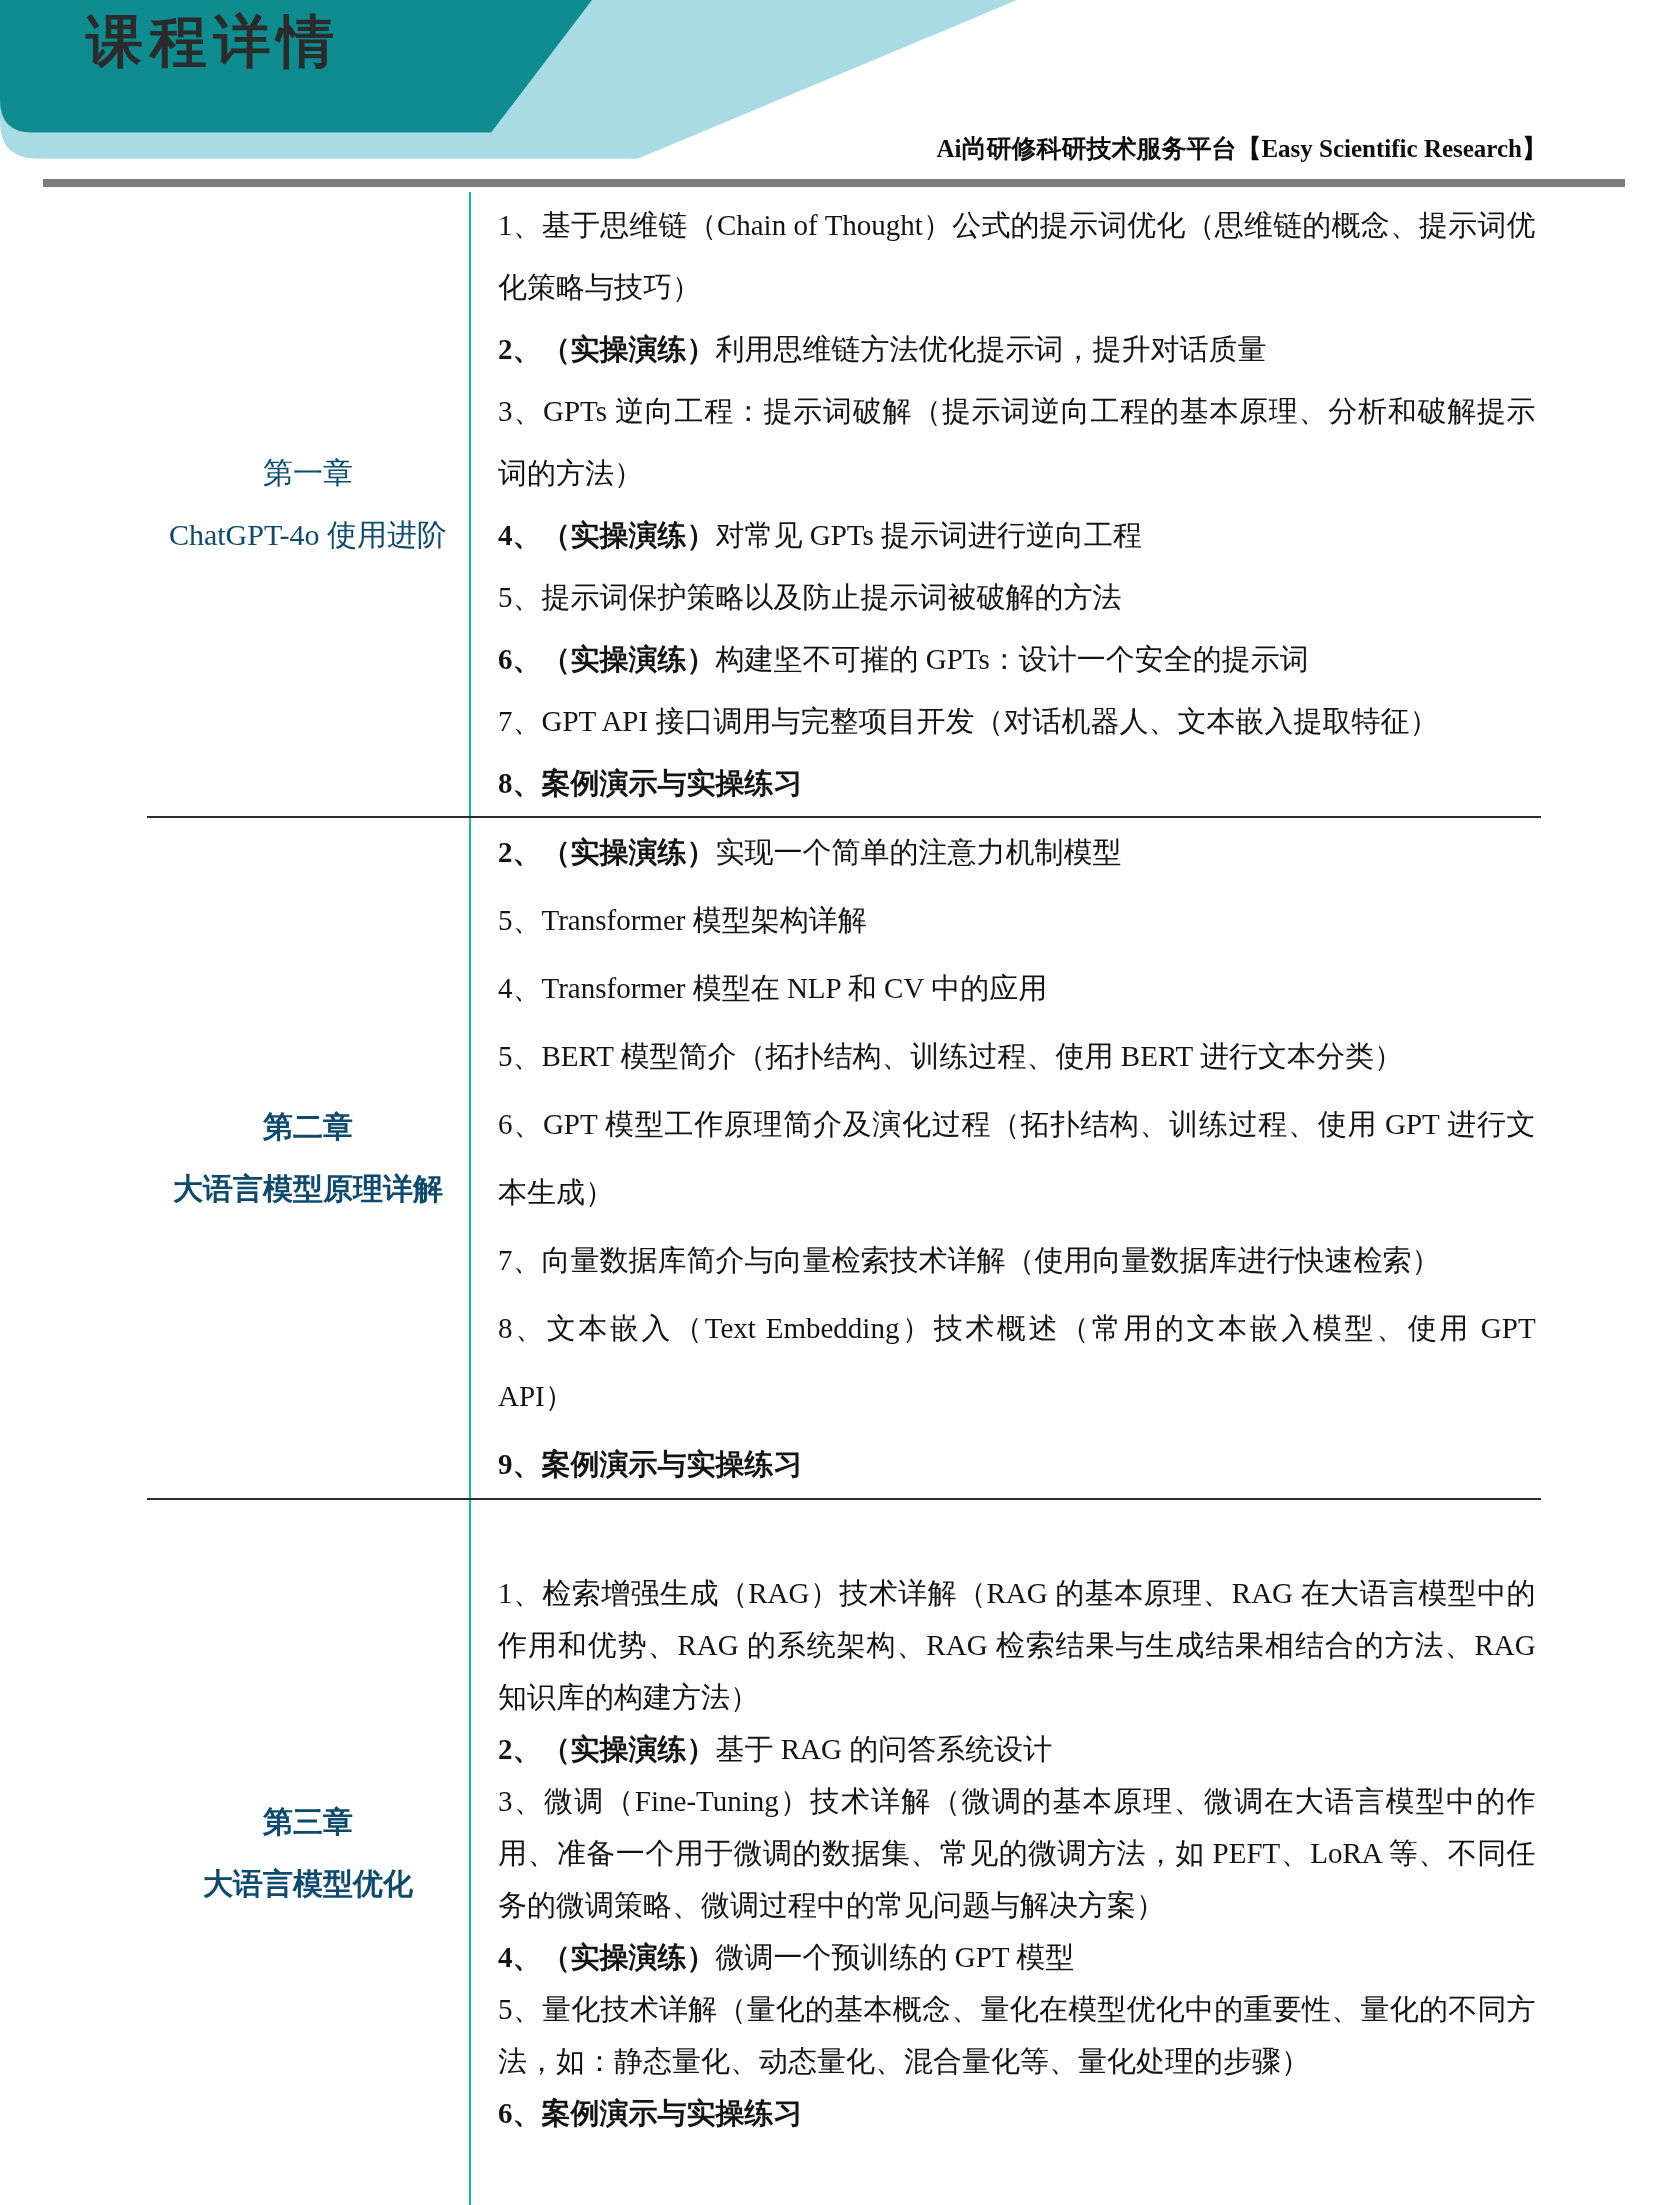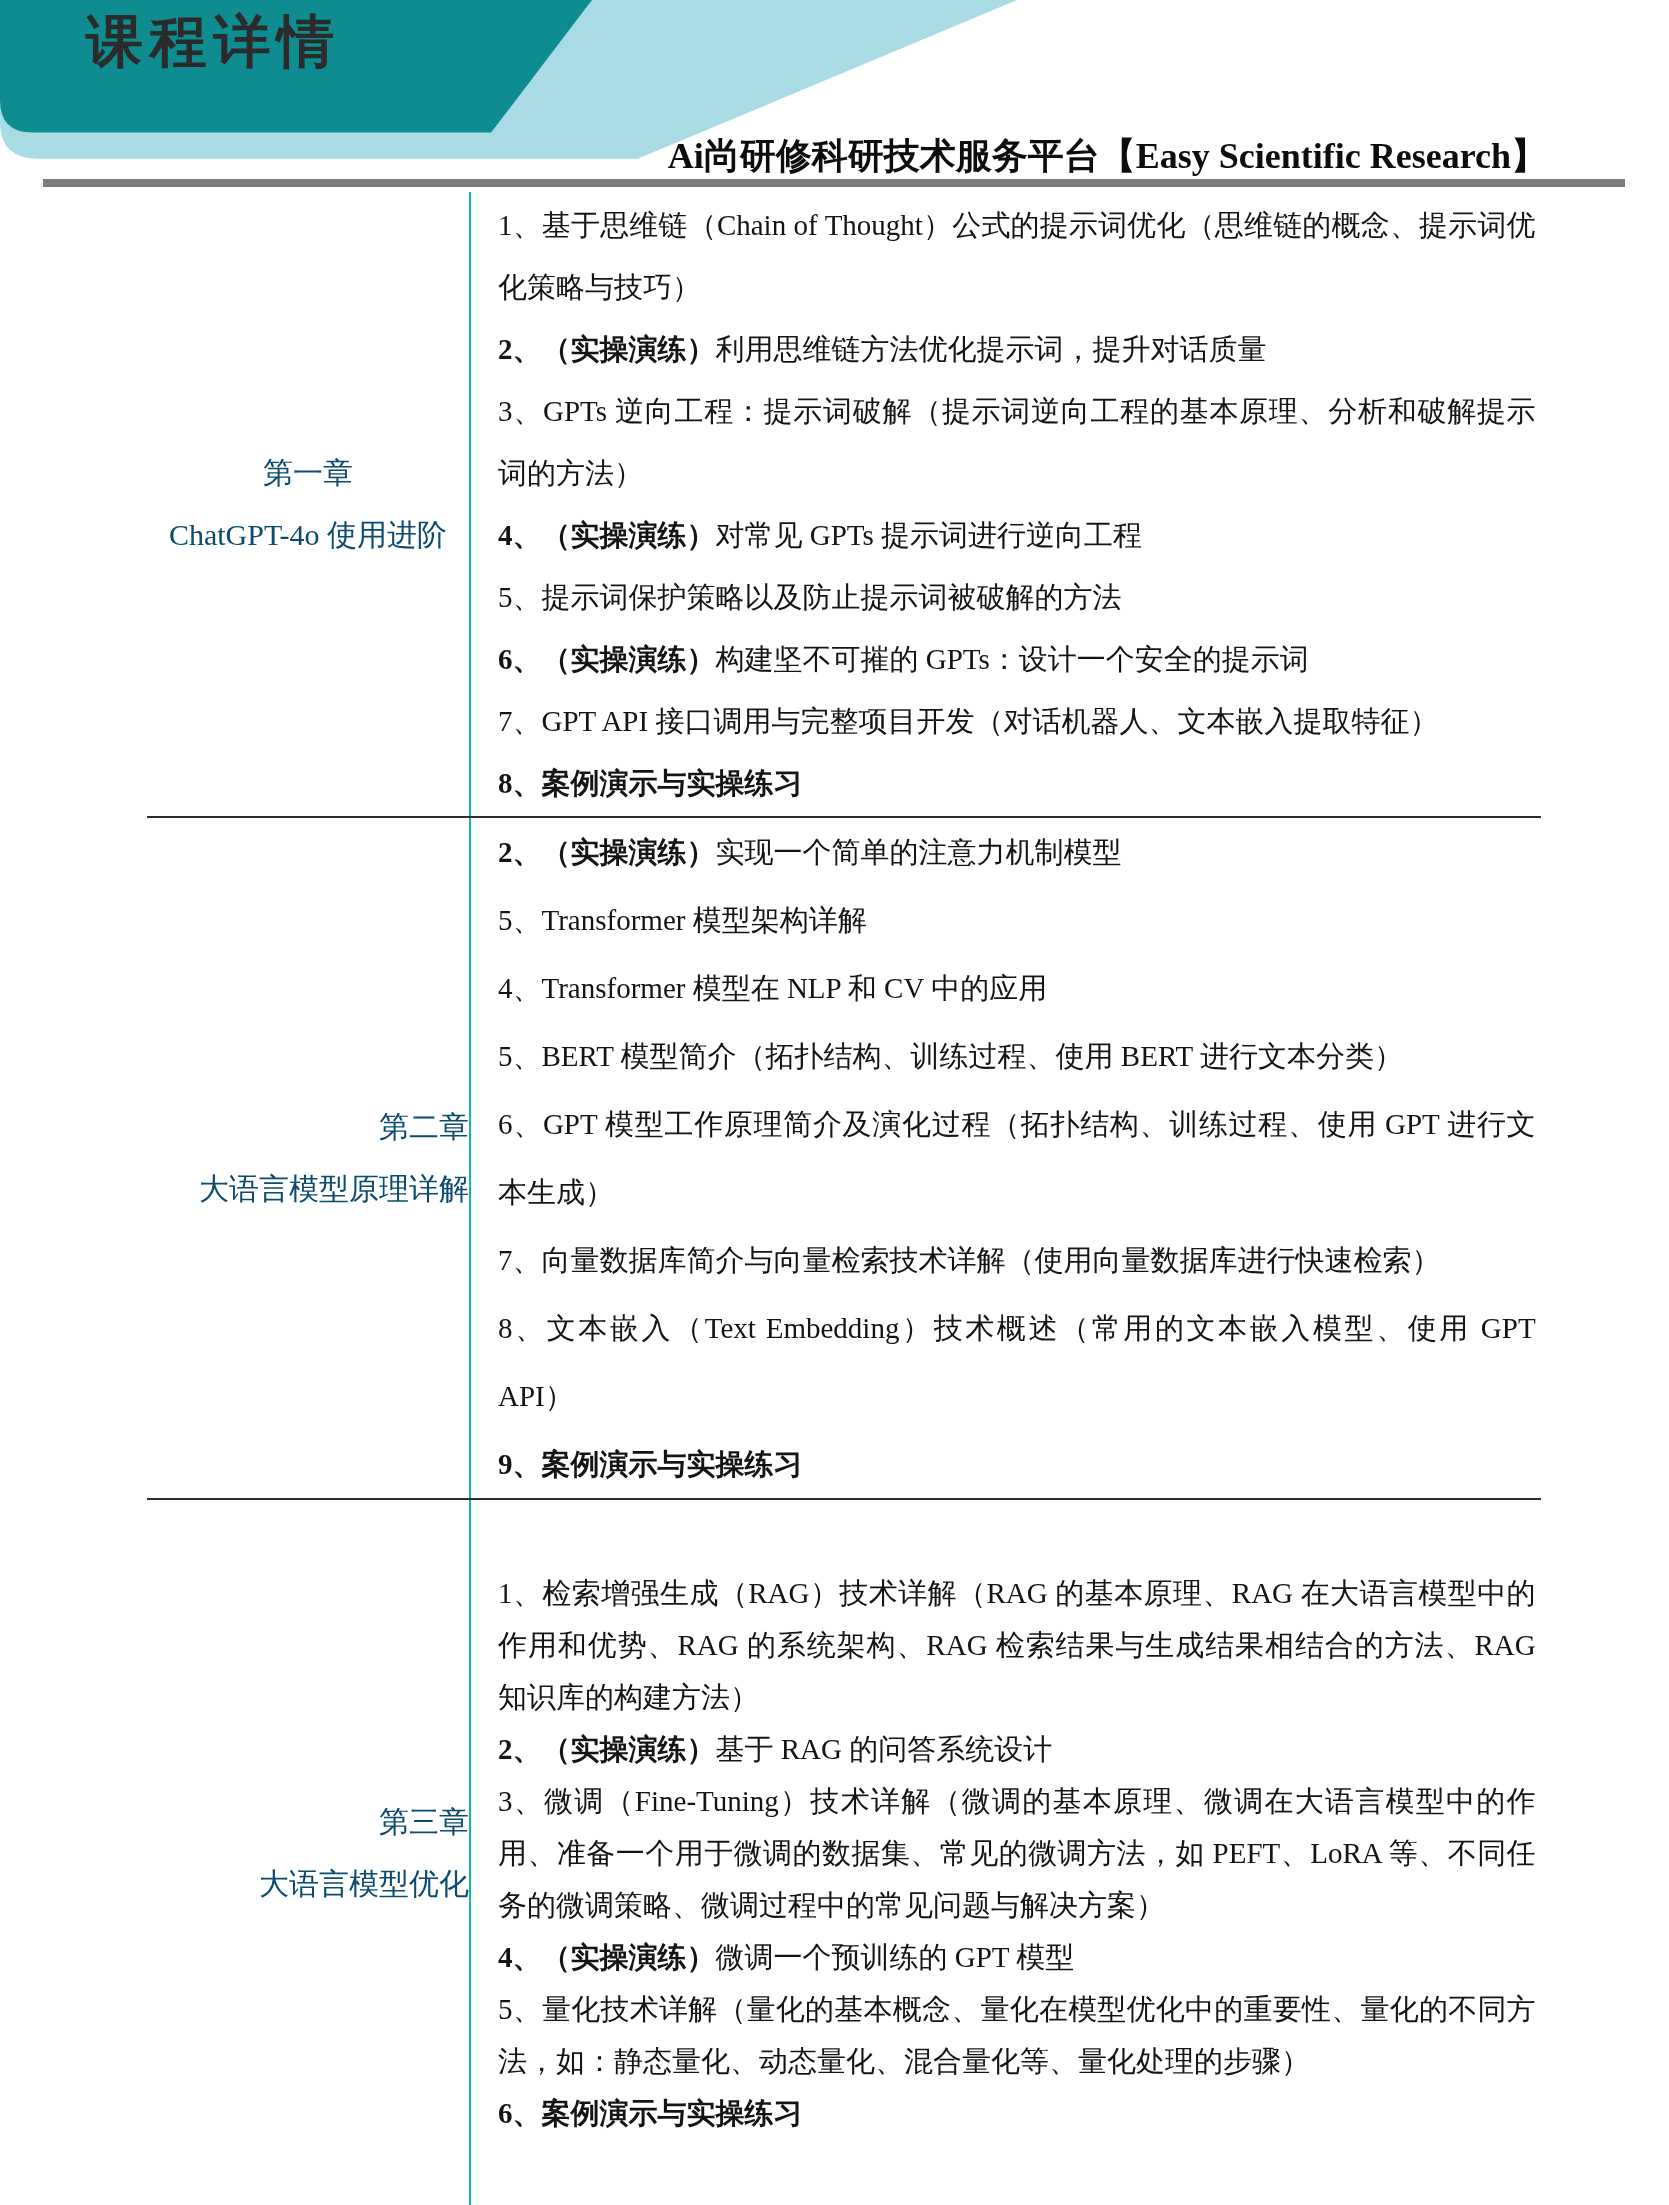--- a/index.html
+++ b/index.html
@@ -9,42 +9,42 @@
   }
   
   .banner-svg{position:absolute;left:0;top:0;}
   .doc-title{
     position:absolute;left:86px;top:4px;
     font-family:"Liberation Sans","DejaVu Sans",sans-serif;
     font-size:57px;font-weight:900;letter-spacing:6.7px;color:#2b2b2b;
   }
   .platform-line{
     position:absolute;top:132px;right:122px;
-    font-size:36px;font-weight:700;color:#0d0d0d;white-space:nowrap;
+    font-size:25px;font-weight:700;color:#0d0d0d;white-space:nowrap;
   }
   .gray-rule{
     position:absolute;left:43px;top:179px;width:1582px;height:8px;background:#7c7c7c;
   }
   
   .course-table{
     position:absolute;left:147px;top:192px;width:1394px;
     color:#141414;
   }
   .chapter-row{display:flex;box-sizing:border-box;}
   .chapter-row + .chapter-row{border-top:2px solid #2e2e2e;}
   .chapter-row:nth-child(1){height:624px;}
   .chapter-row:nth-child(2){height:682px;}
   .chapter-row:nth-child(3){height:708px;}
   .cell-chapter{
     flex:0 0 322px;width:322px;box-sizing:border-box;
     display:flex;flex-direction:column;justify-content:center;align-items:center;
     text-align:center;font-size:30px;line-height:62px;color:#0c4a6e;
     overflow:hidden;
   }
-  .chapter-row.bold-title .cell-chapter{font-weight:400;align-items:flex-end;}
+  .chapter-row.bold-title .cell-chapter{font-weight:700;}
   .cell-items{
     flex:1 1 auto;box-sizing:border-box;border-left:2px solid #14b8a6;
     padding:0 5.4px 0 27px;
     display:flex;flex-direction:column;justify-content:center;
     font-size:29px;overflow:hidden;
   }
   .chapter-row:nth-child(1) .cell-items{line-height:62px;}
   .chapter-row:nth-child(2) .cell-items{line-height:68px;}
   .chapter-row:nth-child(3) .cell-items{line-height:52px;}
   .course-item{margin:0;text-align:justify;}

